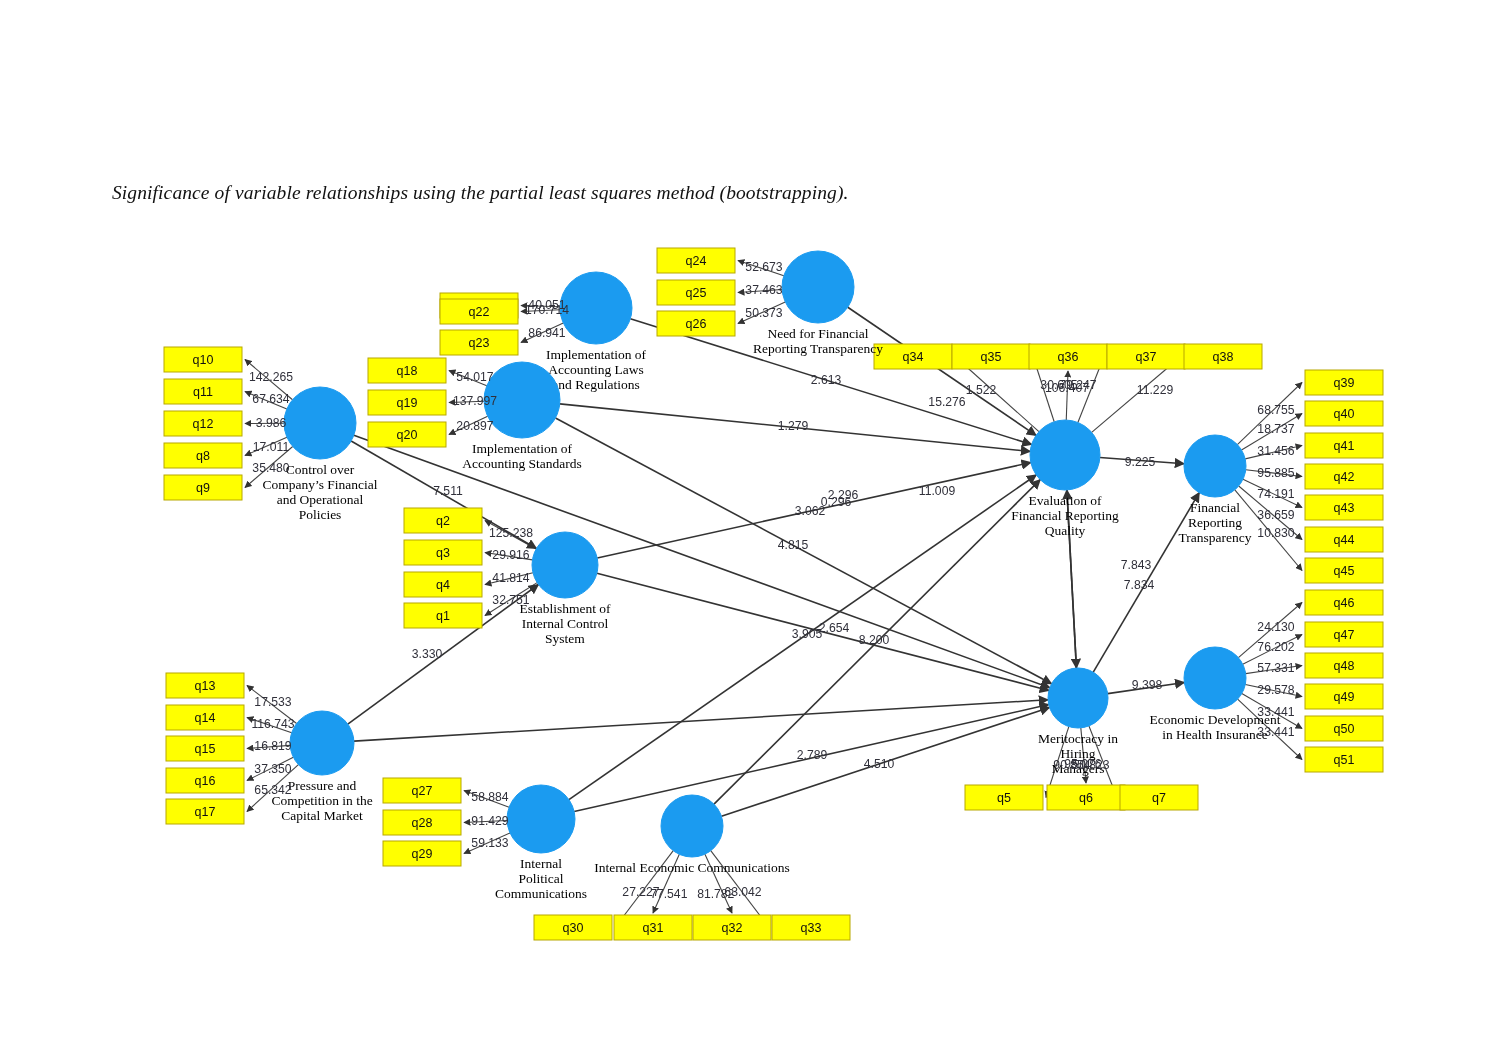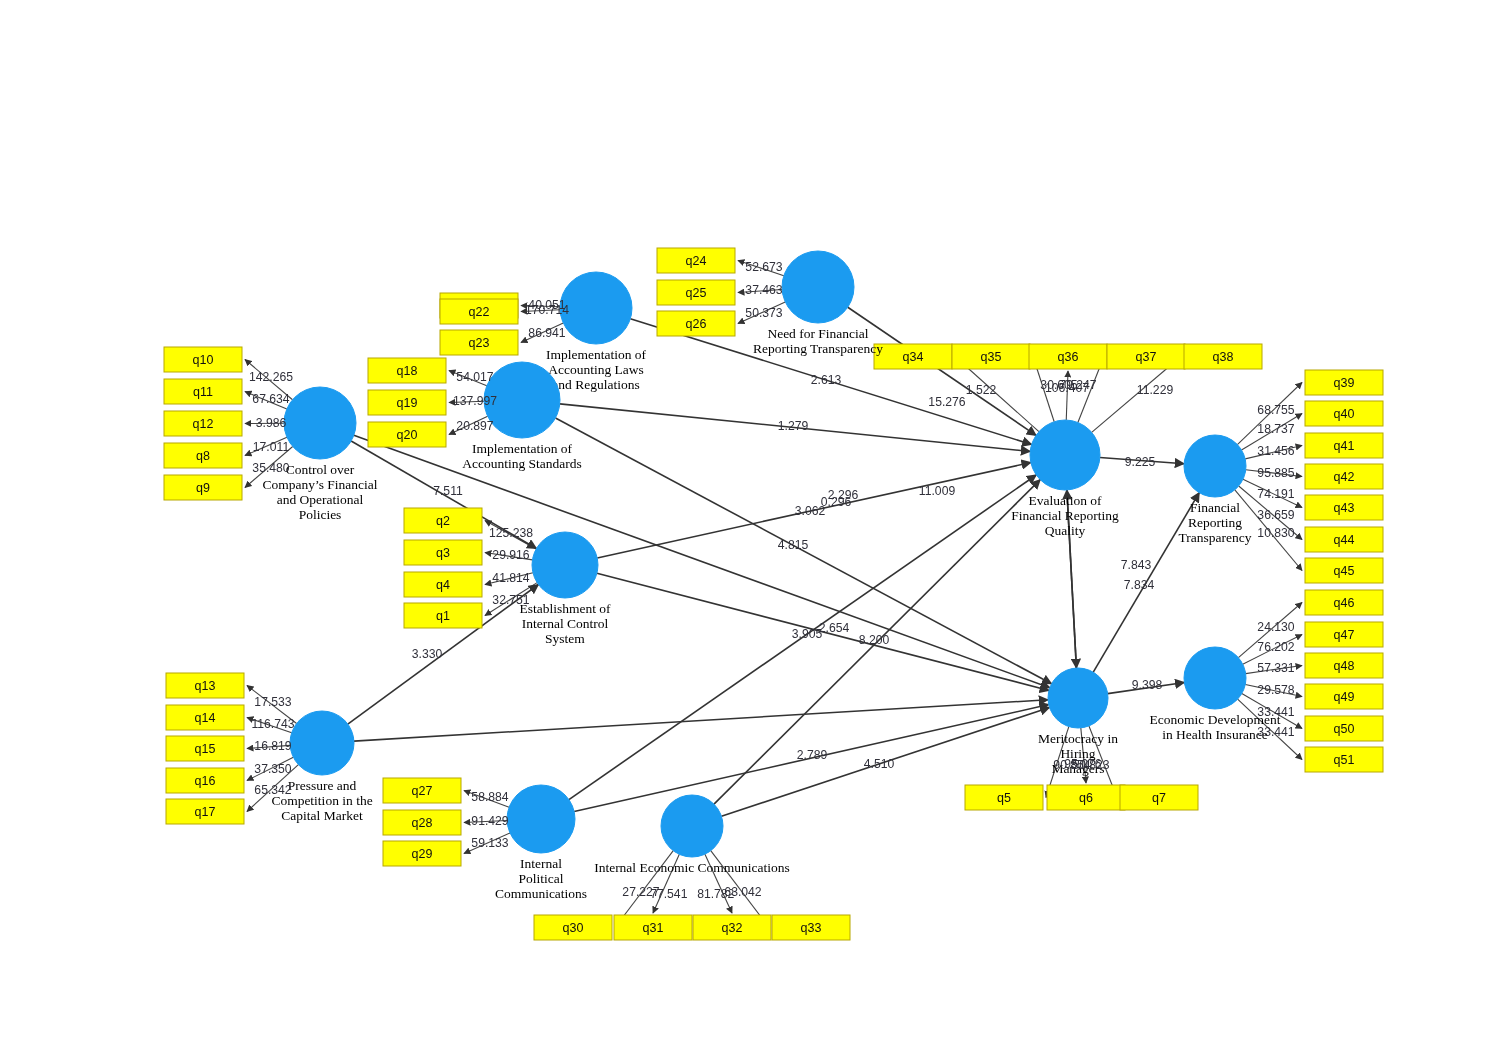--- a/index.html
+++ b/index.html
@@ -78,20 +78,21 @@
     fill: #30303a;
     text-anchor: middle;
     dominant-baseline: middle;
   }
 </style>
 </head>
 <body>
 
 <div id="page">
 
+  <div id="figure-title">Significance of variable relationships using the partial least squares method (bootstrapping).</div>
 
   <svg id="diagram" viewBox="0 0 1485 1052" xmlns="http://www.w3.org/2000/svg">
     <defs>
       <marker id="arrow" viewBox="0 0 10 10" refX="9" refY="5" markerWidth="6.5" markerHeight="6.5" orient="auto-start-reverse">
         <path d="M 0 0 L 10 5 L 0 10 z" fill="#333333"></path>
       </marker>
     </defs>
     <g id="edges-layer">
         <line x1="292.52504264368474" y1="399.73786943831976" x2="245" y2="359.5" class="edge" marker-end="url(#arrow)"></line>
         <line x1="286.80864419813497" y1="409.0596305632167" x2="245" y2="391.5" class="edge" marker-end="url(#arrow)"></line>

